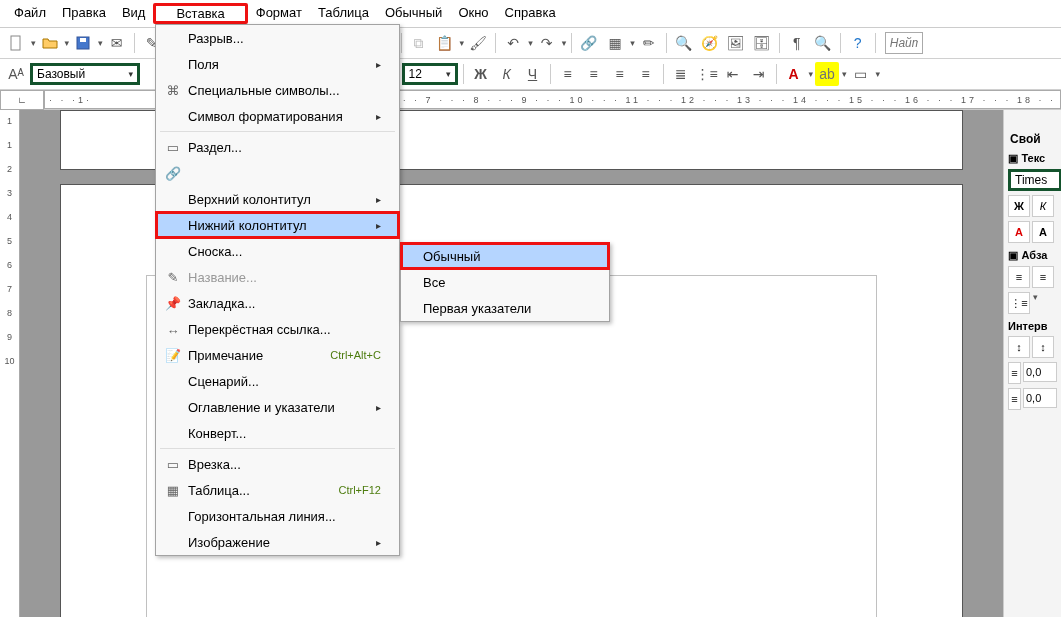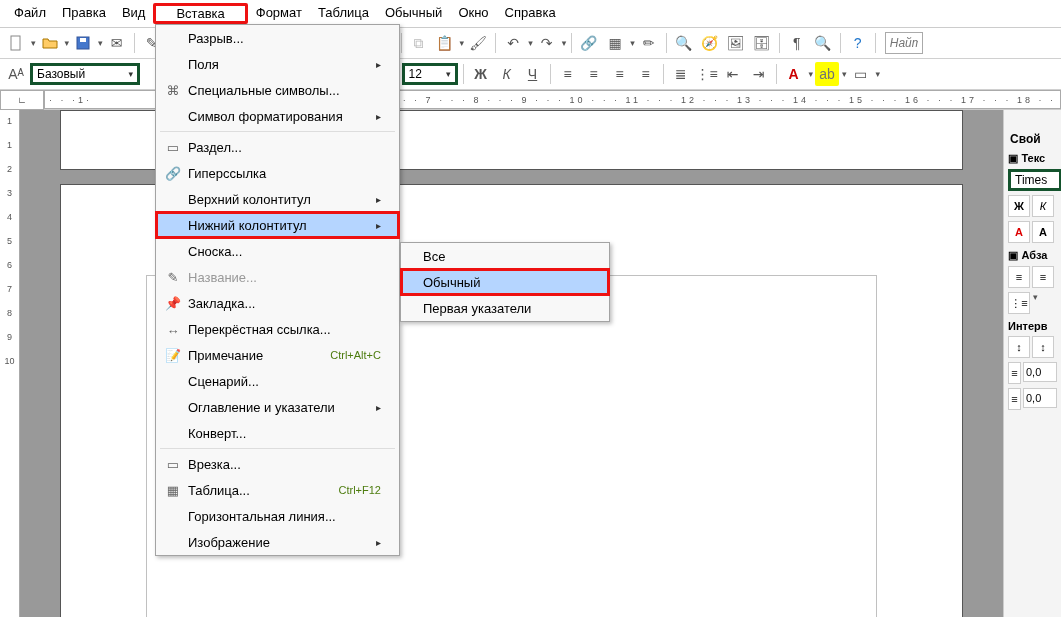--- a/index.html
+++ b/index.html
@@ -266,21 +266,20 @@
         <span class="lbl">Символ форматирования</span>
         <span class="sub">▸</span>
       </div>
       <div class="dd-sep"></div>
       <div class="dd-row">
         <span class="ico">▭</span>
         <span class="lbl">Раздел...</span>
       </div>
       <div class="dd-row">
         <span class="ico">🔗</span>
-        <span class="lbl">Гиперссылка</span>
       </div>
       <div class="dd-row">
         <span class="ico"></span>
         <span class="lbl">Верхний колонтитул</span>
         <span class="sub">▸</span>
       </div>
       <div class="dd-row hl hi">
         <span class="ico"></span>
         <span class="lbl">Нижний колонтитул</span>
         <span class="sub">▸</span>
@@ -337,17 +336,17 @@
         <span class="ico"></span>
         <span class="lbl">Изображение</span>
         <span class="sub">▸</span>
       </div>
     </div>
 
 </div>
 
 <div class="dropdown" style="left:400px; top:242px; width:210px;">
   <div id="sm-body">
+      <div class="sm-row hl hi">Обычный</div>
       <div class="sm-row">Все</div>
-      <div class="sm-row hl hi">Обычный</div>
       <div class="sm-row">Первая указатели</div>
     </div>
 </div>
 
 </body></html>

